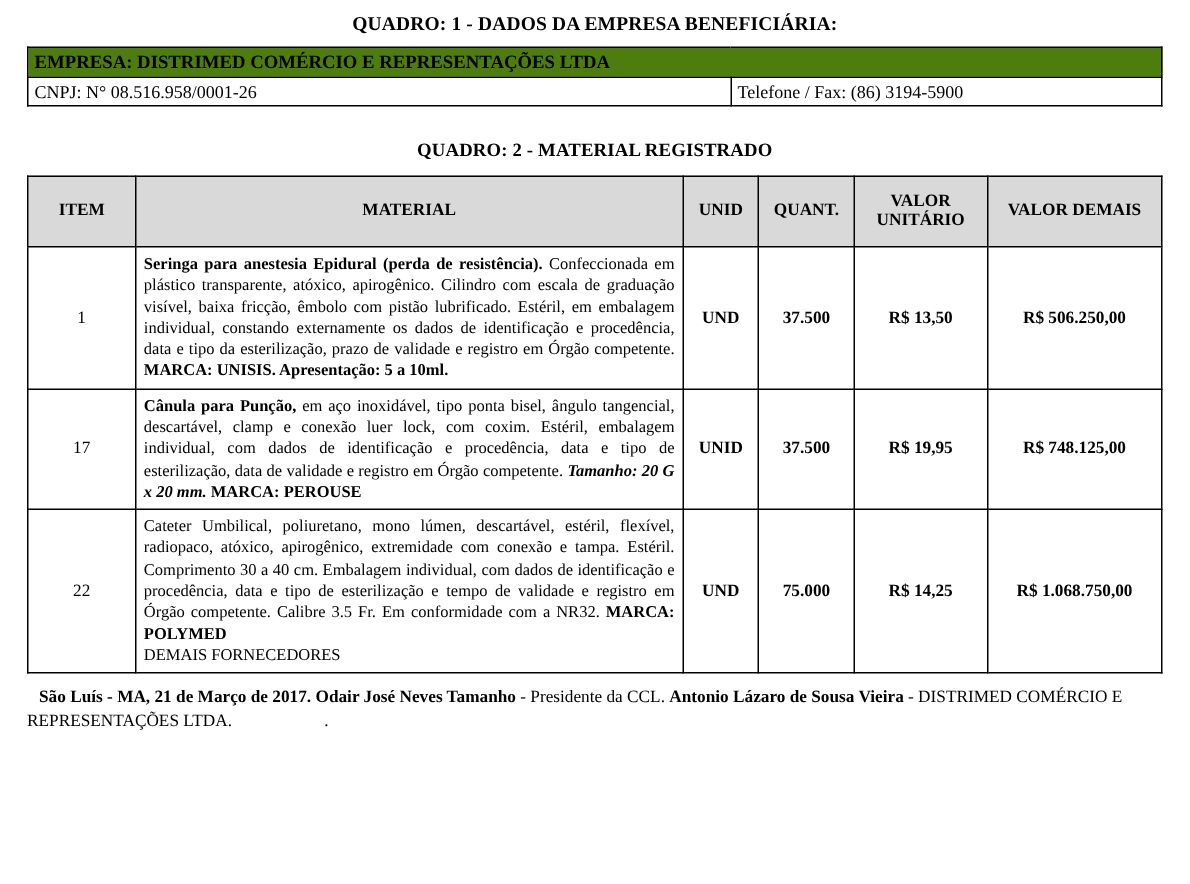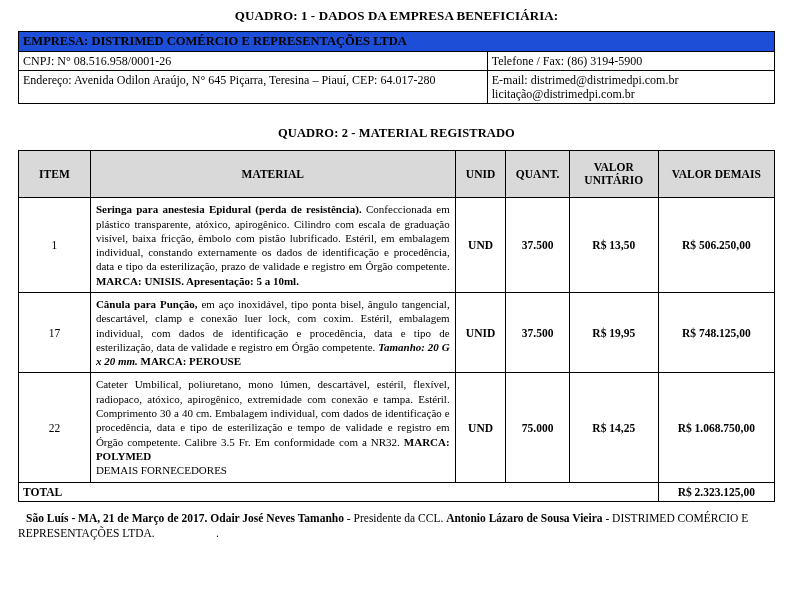--- a/index.html
+++ b/index.html
@@ -37,21 +37,21 @@
   .t-empresa td {
     border: 1px solid #000;
     padding: 2px 4px;
     font-size: 12px;
     vertical-align: top;
     line-height: 1.18;
   }
   .t-empresa .row-name td {
     font-weight: bold;
     font-size: 12.5px;
-    background: #1d4ed8;
+    background: #4d7c0f;
   }
   .title-2 {
     text-align: center;
     font-weight: bold;
     font-size: 12.5px;
     padding-top: 22px;
     padding-bottom: 9px;
     letter-spacing: 0.1px;
   }
   .t-mat {
@@ -130,27 +130,20 @@
       <col style="width:62%">
       <col style="width:38%">
     </colgroup>
     <tbody>
       <tr class="row-name">
         <td colspan="2">EMPRESA: DISTRIMED COMÉRCIO E REPRESENTAÇÕES LTDA</td>
       </tr>
       <tr>
         <td>CNPJ: N° 08.516.958/0001-26</td>
         <td>Telefone / Fax: (86) 3194-5900</td>
-      </tr>
-      <tr>
-        <td>Endereço: Avenida Odilon Araújo, N° 645 Piçarra, Teresina – Piauí, CEP: 64.017-280</td>
-        <td>
-          <div>E-mail: distrimed@distrimedpi.com.br</div>
-          <div>licitação@distrimedpi.com.br</div>
-        </td>
       </tr>
     </tbody>
   </table>
 
   <div class="title-2">QUADRO: 2 - MATERIAL REGISTRADO</div>
 
   <table class="t-mat">
     <colgroup>
       <col class="c-item">
       <col class="c-mat">
@@ -190,24 +183,20 @@
         <td class="ctr">R$ 748.125,00</td>
       </tr>
       <tr>
         <td class="itemnum">22</td>
         <td class="desc"><span>Cateter Umbilical, poliuretano, mono lúmen, descartável, estéril, flexível, radiopaco, atóxico, apirogênico, extremidade com conexão e tampa. Estéril. Comprimento 30 a 40 cm. Embalagem individual, com dados de identificação e procedência, data e tipo de esterilização e tempo de validade e registro em Órgão competente. Calibre 3.5 Fr. Em conformidade com a NR32.</span><span class="b"> MARCA: POLYMED</span><br><span> DEMAIS FORNECEDORES</span></td>
         <td class="ctr">UND</td>
         <td class="ctr">75.000</td>
         <td class="ctr">R$ 14,25</td>
         <td class="ctr">R$ 1.068.750,00</td>
       </tr>
-      <tr>
-        <td class="total-label" colspan="5">TOTAL</td>
-        <td class="total-value">R$ 2.323.125,00</td>
-      </tr>
     </tbody>
   </table>
 
   <div class="footer">
     <span class="lead b">São Luís - MA, 21 de Março de 2017.</span>
     <span class="b">Odair José Neves Tamanho</span><span> - Presidente da CCL.</span>
     <span class="b">Antonio Lázaro de Sousa Vieira</span><span> - DISTRIMED COMÉRCIO E REPRESENTAÇÕES LTDA.</span>
     <span class="dot">.</span>
   </div>
 

